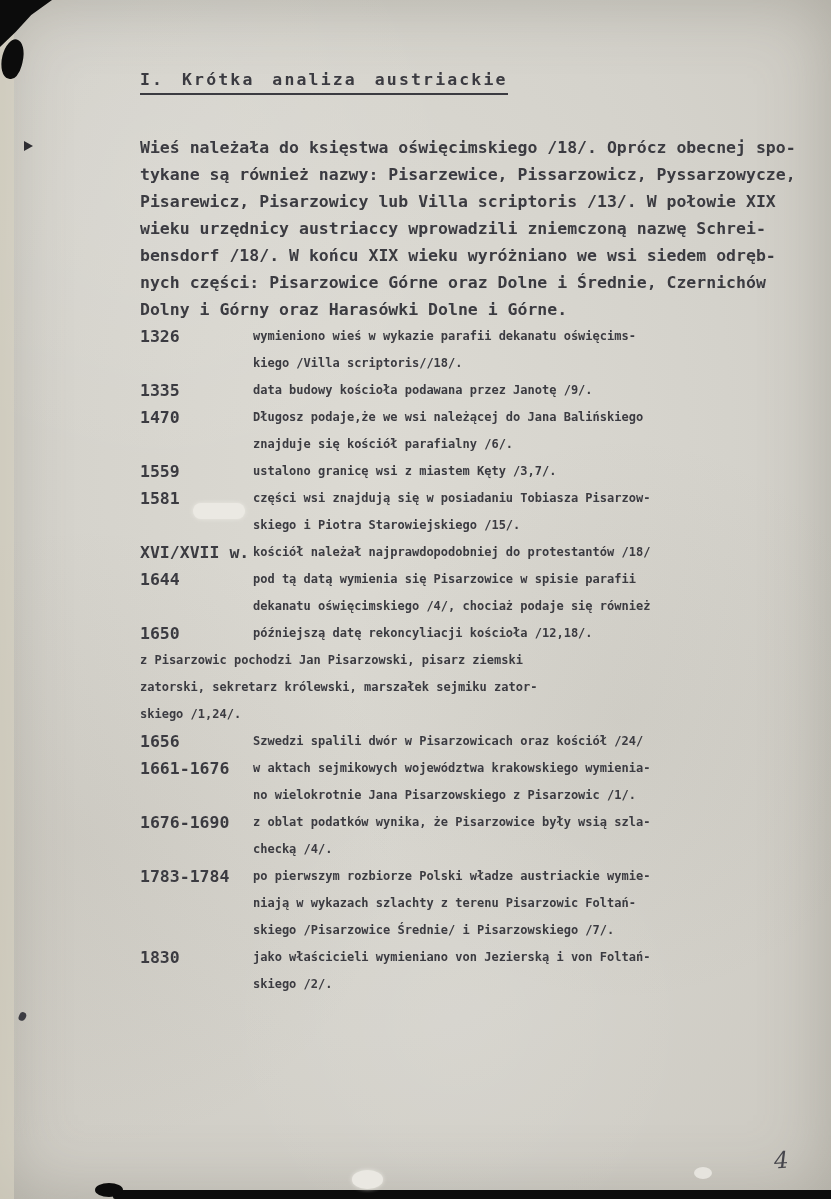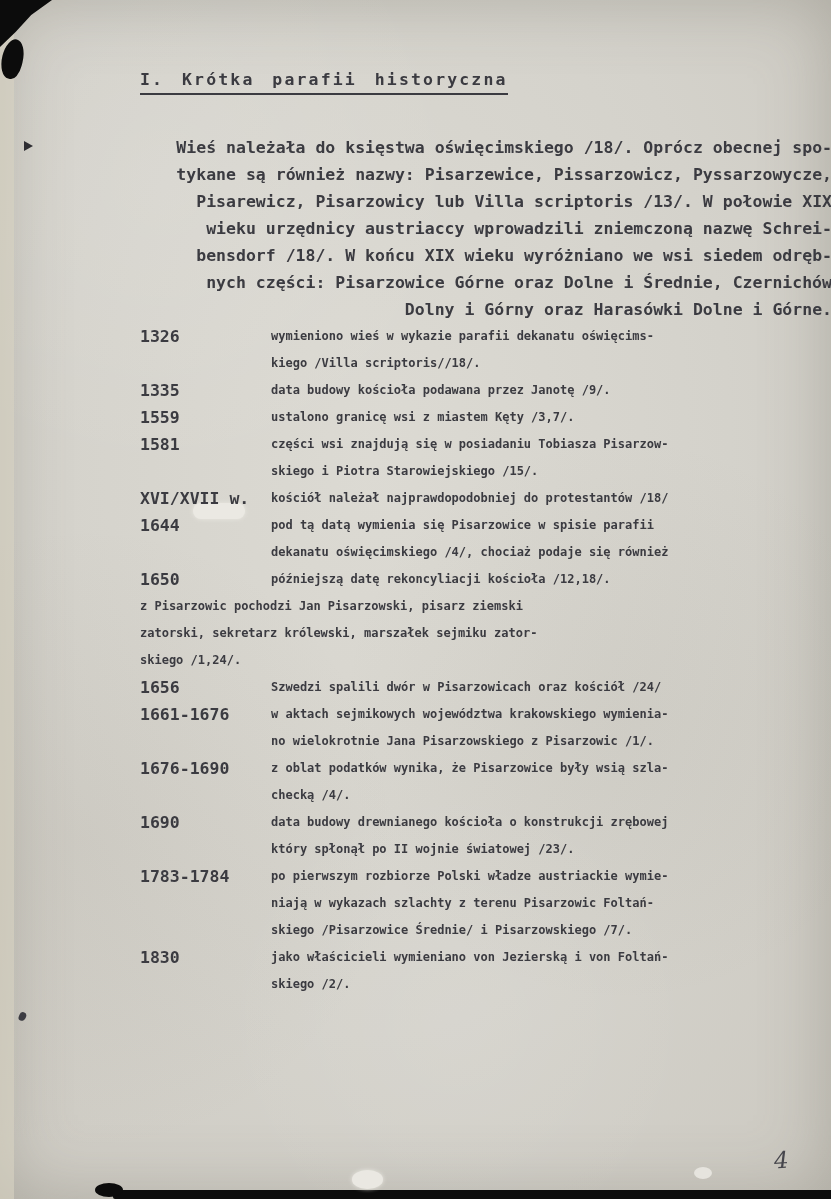--- a/index.html
+++ b/index.html
@@ -38,24 +38,23 @@
     border-bottom:2.5px solid #3b3b41;
     padding-bottom:4px;
     white-space:nowrap;
   }
   .intro{
     margin:39px 0 0 0;
     font-size:16.5px;
     font-weight:bold;
     line-height:27px;
     white-space:pre-line;
-    text-align:right;
   }
   .timeline{margin-top:0;}
-  .tl-row{display:flex;gap:18px;}
+  .tl-row{display:flex;}
   .tl-year{
     flex:0 0 113px;width:113px;
     font-size:16.5px;font-weight:bold;line-height:27px;
     white-space:nowrap;
   }
   .tl-text{
     flex:1;
     font-size:12px;font-weight:bold;line-height:27px;
     white-space:pre-line;
   }
@@ -117,39 +116,44 @@
   <div class="art blob-tl"></div>
   <div class="art speck-arrow"></div>
   <div class="art speck-dot"></div>
   <div class="art bottom-bar"></div>
   <div class="art bottom-blob"></div>
   <div class="art whiteout-1"></div>
   <div class="art whiteout-2"></div>
   <div class="art whiteout-3"></div>
 
   <div class="content">
-    <h1 class="title">I. Krótka parafii historyczna</h1>
+    <h1 class="title">I. Krótka analiza austriackie</h1>
     <p class="intro">Wieś należała do księstwa oświęcimskiego /18/. Oprócz obecnej spo-
 tykane są również nazwy: Pisarzewice, Pissarzowicz, Pyssarzowycze,
 Pisarewicz, Pisarzowicy lub Villa scriptoris /13/. W połowie XIX
 wieku urzędnicy austriaccy wprowadzili zniemczoną nazwę Schrei-
 bensdorf /18/. W końcu XIX wieku wyróżniano we wsi siedem odręb-
 nych części: Pisarzowice Górne oraz Dolne i Średnie, Czernichów
 Dolny i Górny oraz Harasówki Dolne i Górne.</p>
     <div class="timeline">
         <div class="tl-row">
           <div class="tl-year">1326</div>
           <div class="tl-text">wymieniono wieś w wykazie parafii dekanatu oświęcims-
 kiego /Villa scriptoris//18/.</div>
         </div>
         <div class="tl-row">
           <div class="tl-year">1335</div>
           <div class="tl-text">data budowy kościoła podawana przez Janotę /9/.</div>
         </div>
         <div class="tl-row">
+          <div class="tl-year">1470</div>
+          <div class="tl-text">Długosz podaje,że we wsi należącej do Jana Balińskiego
+znajduje się kościół parafialny /6/.</div>
+        </div>
+        <div class="tl-row">
           <div class="tl-year">1559</div>
           <div class="tl-text">ustalono granicę wsi z miastem Kęty /3,7/.</div>
         </div>
         <div class="tl-row">
           <div class="tl-year">1581</div>
           <div class="tl-text">części wsi znajdują się w posiadaniu Tobiasza Pisarzow-
 skiego i Piotra Starowiejskiego /15/.</div>
         </div>
         <div class="tl-row">
           <div class="tl-year">XVI/XVII w.</div>
@@ -175,25 +179,20 @@
         </div>
         <div class="tl-row">
           <div class="tl-year">1661-1676</div>
           <div class="tl-text">w aktach sejmikowych województwa krakowskiego wymienia-
 no wielokrotnie Jana Pisarzowskiego z Pisarzowic /1/.</div>
         </div>
         <div class="tl-row">
           <div class="tl-year">1676-1690</div>
           <div class="tl-text">z oblat podatków wynika, że Pisarzowice były wsią szla-
 checką /4/.</div>
-        </div>
-        <div class="tl-row">
-          <div class="tl-year">1690</div>
-          <div class="tl-text">data budowy drewnianego kościoła o konstrukcji zrębowej
-który spłonął po II wojnie światowej /23/.</div>
         </div>
         <div class="tl-row">
           <div class="tl-year">1783-1784</div>
           <div class="tl-text">po pierwszym rozbiorze Polski władze austriackie wymie-
 niają w wykazach szlachty z terenu Pisarzowic Foltań-
 skiego /Pisarzowice Średnie/ i Pisarzowskiego /7/.</div>
         </div>
         <div class="tl-row">
           <div class="tl-year">1830</div>
           <div class="tl-text">jako właścicieli wymieniano von Jezierską i von Foltań-

